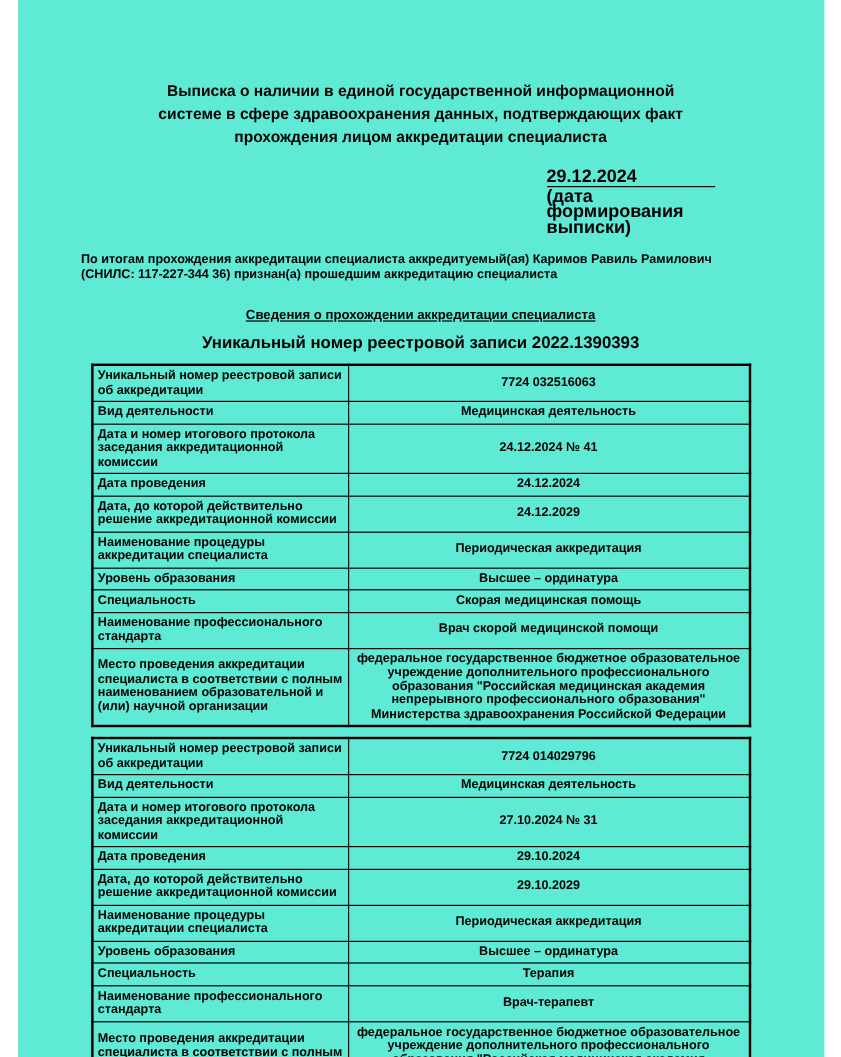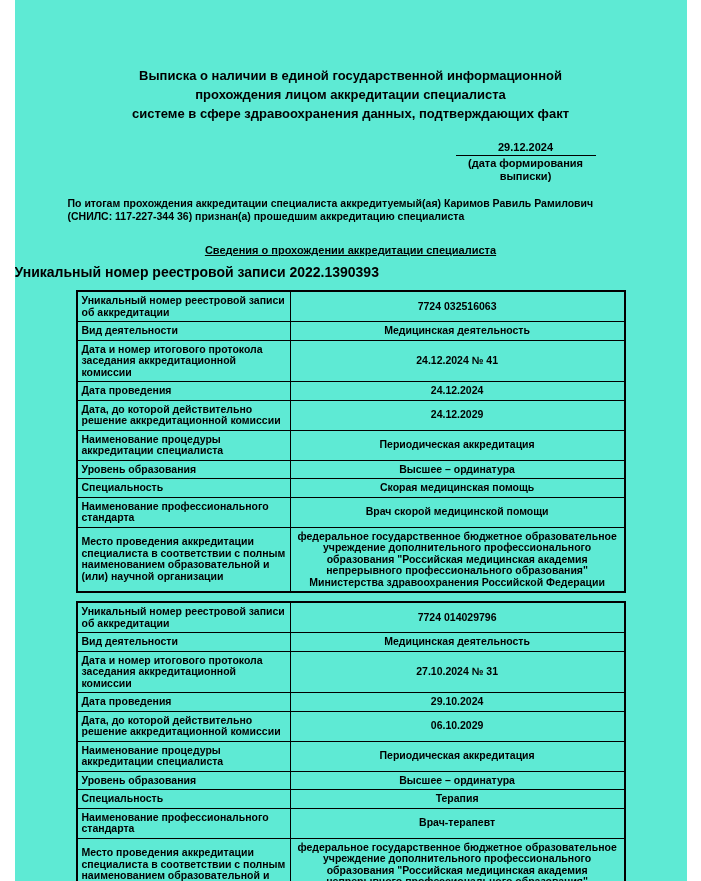--- a/index.html
+++ b/index.html
@@ -17,22 +17,21 @@
   }
   .title {
     padding-top: 66px;
     text-align: center;
     font-size: 13px;
     line-height: 19px;
   }
   .date-block {
     width: 140px;
     margin: 18px 91px 0 auto;
-    text-align: center;
-    font-size: 11px;
+    font-size: 15px;
     line-height: 13px;
   }
   .date-value {
     display: block;
     padding-bottom: 1px;
     border-bottom: 1.5px solid #000;
   }
   .date-caption {
     display: block;
     padding-top: 1px;
@@ -45,20 +44,21 @@
     line-height: 12.5px;
   }
   .section-heading {
     margin-top: 22px;
     text-align: center;
     font-size: 11px;
     text-decoration: underline;
   }
   .registry-heading {
     margin-top: 8px;
+    text-align: center;
     font-size: 14px;
     line-height: 16px;
   }
   table.acc-table {
     width: 550px;
     margin: 10px auto 0;
     border-collapse: collapse;
     border: 2px solid #000;
     font-size: 10.5px;
     line-height: 11.5px;
@@ -74,22 +74,22 @@
   .acc-table td.label-cell { width: 39%; }
   .acc-table td.value-cell { width: 61%; text-align: center; }
 </style>
 </head>
 <body>
 
 <div class="doc">
 
   <div class="title">
     <div>Выписка о наличии в единой государственной информационной</div>
+    <div>системе в сфере здравоохранения данных, подтверждающих факт</div>
     <div>прохождения лицом аккредитации специалиста</div>
-    <div>системе в сфере здравоохранения данных, подтверждающих факт</div>
   </div>
 
   <div class="date-block">
     <span class="date-value">29.12.2024</span>
     <span class="date-caption">(дата формирования выписки)</span>
   </div>
 
   <div class="summary">По итогам прохождения аккредитации специалиста аккредитуемый(ая) Каримов Равиль Рамилович (СНИЛС: 117-227-344 36) признан(а) прошедшим аккредитацию специалиста</div>
 
   <div class="section-heading">Сведения о прохождении аккредитации специалиста</div>
@@ -154,21 +154,21 @@
       <tr>
         <td class="label-cell">Дата и номер итогового протокола заседания аккредитационной комиссии</td>
         <td class="value-cell">27.10.2024 № 31</td>
       </tr>
       <tr>
         <td class="label-cell">Дата проведения</td>
         <td class="value-cell">29.10.2024</td>
       </tr>
       <tr>
         <td class="label-cell">Дата, до которой действительно решение аккредитационной комиссии</td>
-        <td class="value-cell">06.10.2029</td>
+        <td class="value-cell">29.10.2029</td>
       </tr>
       <tr>
         <td class="label-cell">Наименование процедуры аккредитации специалиста</td>
         <td class="value-cell">Периодическая аккредитация</td>
       </tr>
       <tr>
         <td class="label-cell">Уровень образования</td>
         <td class="value-cell">Высшее – ординатура</td>
       </tr>
       <tr>

